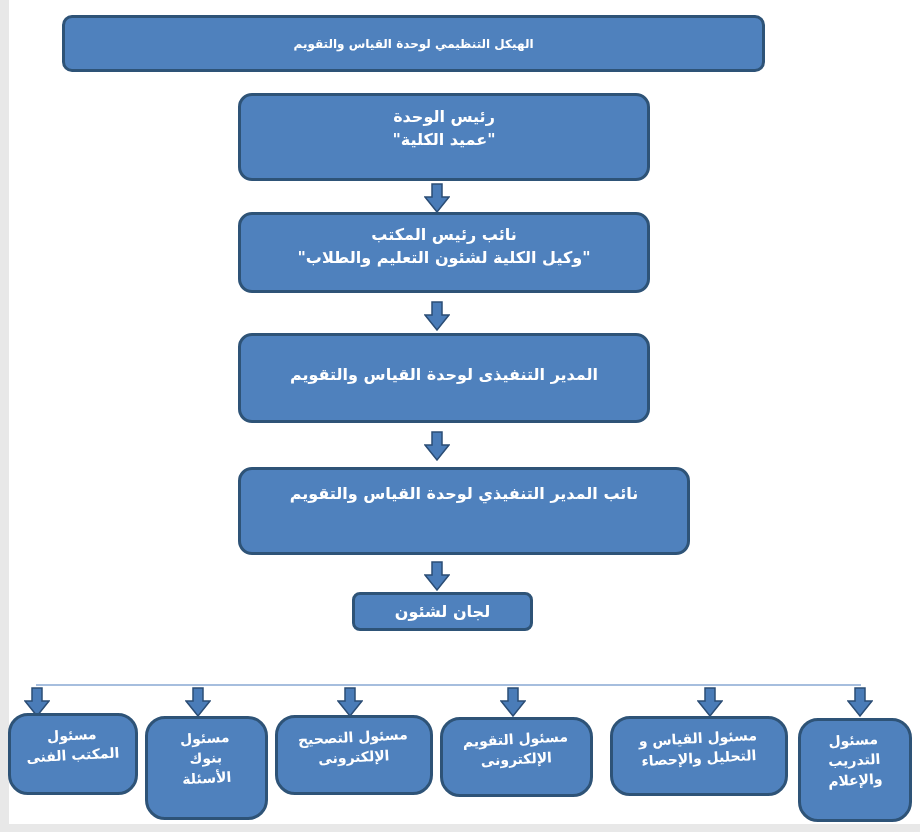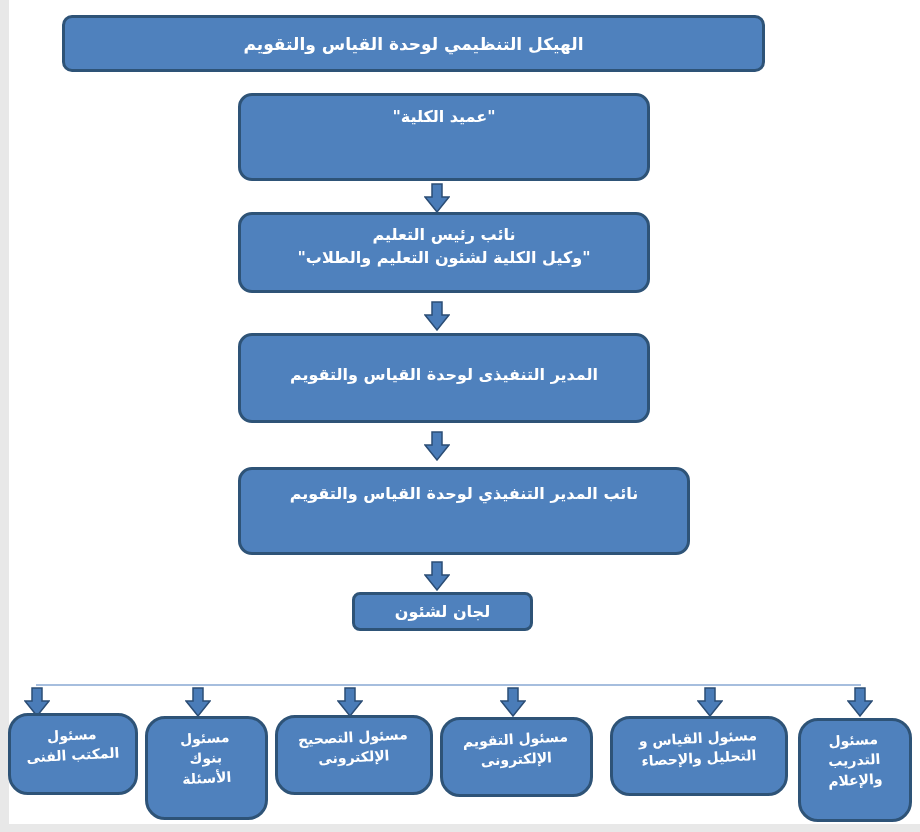--- a/index.html
+++ b/index.html
@@ -21,21 +21,21 @@
     color:#ffffff;
     font-weight:bold;
     text-align:center;
     display:flex;
     justify-content:center;
   }
   .node .ntext{width:100%;}
   .node .ln{display:block;}
 
   
-  #title-box{left:62px;top:15px;width:703px;height:57px;border-radius:10px;align-items:center;font-size:17px;}
+  #title-box{left:62px;top:15px;width:703px;height:57px;border-radius:10px;align-items:center;font-size:12px;}
   #unit-head{left:238px;top:93px;width:412px;height:88px;padding-top:9px;font-size:16px;line-height:23px;}
   #deputy-head{left:238px;top:212px;width:412px;height:81px;padding-top:8px;font-size:16px;line-height:23px;}
   #exec-director{left:238px;top:333px;width:412px;height:90px;padding-top:27px;font-size:16px;line-height:23px;}
   #deputy-exec-director{left:238px;top:467px;width:452px;height:88px;padding-top:12px;font-size:16px;line-height:23px;}
   #committees{left:352px;top:592px;width:181px;height:39px;border-radius:8px;align-items:center;font-size:16px;}
 
   
   .officer{border-radius:20px;font-size:14px;line-height:20px;padding-top:9px;}
   .officer .ntext{transform:rotate(-3deg);}
   #officer-0{left:798px;top:718px;width:114px;height:104px;}
@@ -60,31 +60,32 @@
 <div class="page-edge" id="edge-bottom"></div>
 
 <div class="node" id="title-box">
   <div class="ntext">
     <span class="ln">الهيكل التنظيمي لوحدة القياس والتقويم</span>
   </div>
 </div>
 
 <div class="node" id="unit-head">
   <div class="ntext">
+    <span class="ln">رئيس الوحدة</span>
     <span class="ln">"عميد الكلية"</span>
   </div>
 </div>
 
 <svg class="arrow" style="left:424px;top:183px" viewBox="0 0 26 30">
   <polygon points="8,1 18,1 18,14 25,14 13,29 1,14 8,14"></polygon>
 </svg>
 
 <div class="node" id="deputy-head">
   <div class="ntext">
-    <span class="ln">نائب رئيس التعليم</span>
+    <span class="ln">نائب رئيس المكتب</span>
     <span class="ln">"وكيل الكلية لشئون التعليم والطلاب"</span>
   </div>
 </div>
 
 <svg class="arrow" style="left:424px;top:301px" viewBox="0 0 26 30">
   <polygon points="8,1 18,1 18,14 25,14 13,29 1,14 8,14"></polygon>
 </svg>
 
 <div class="node" id="exec-director">
   <div class="ntext">

